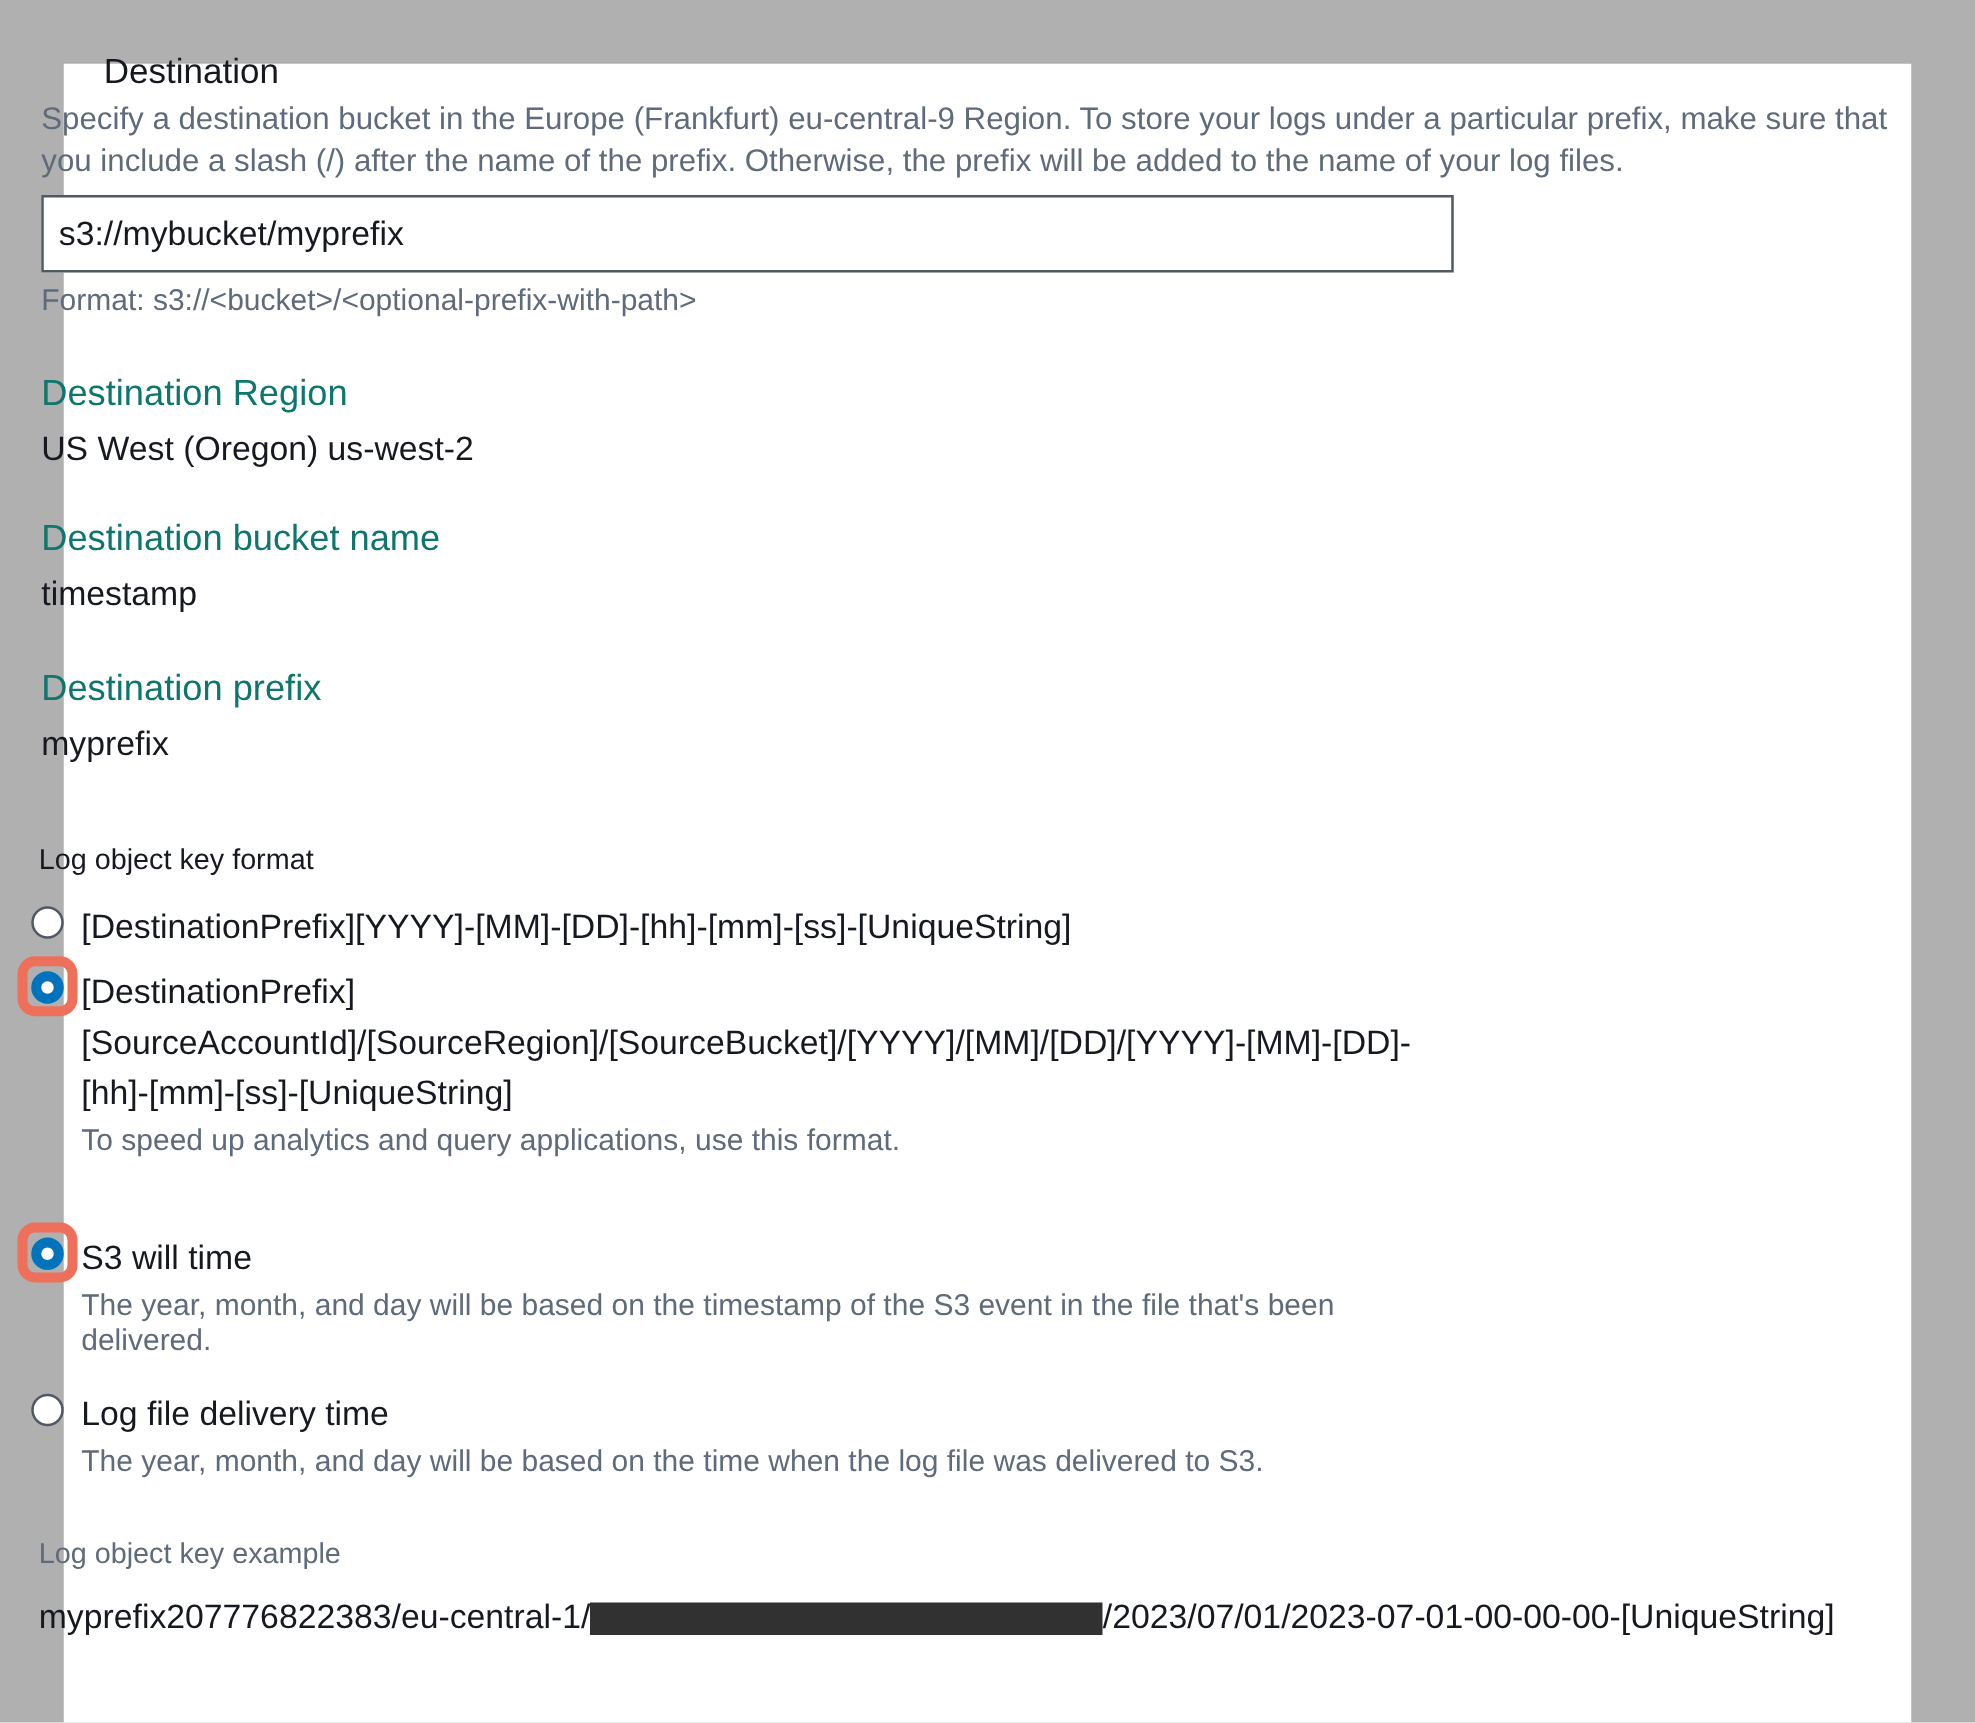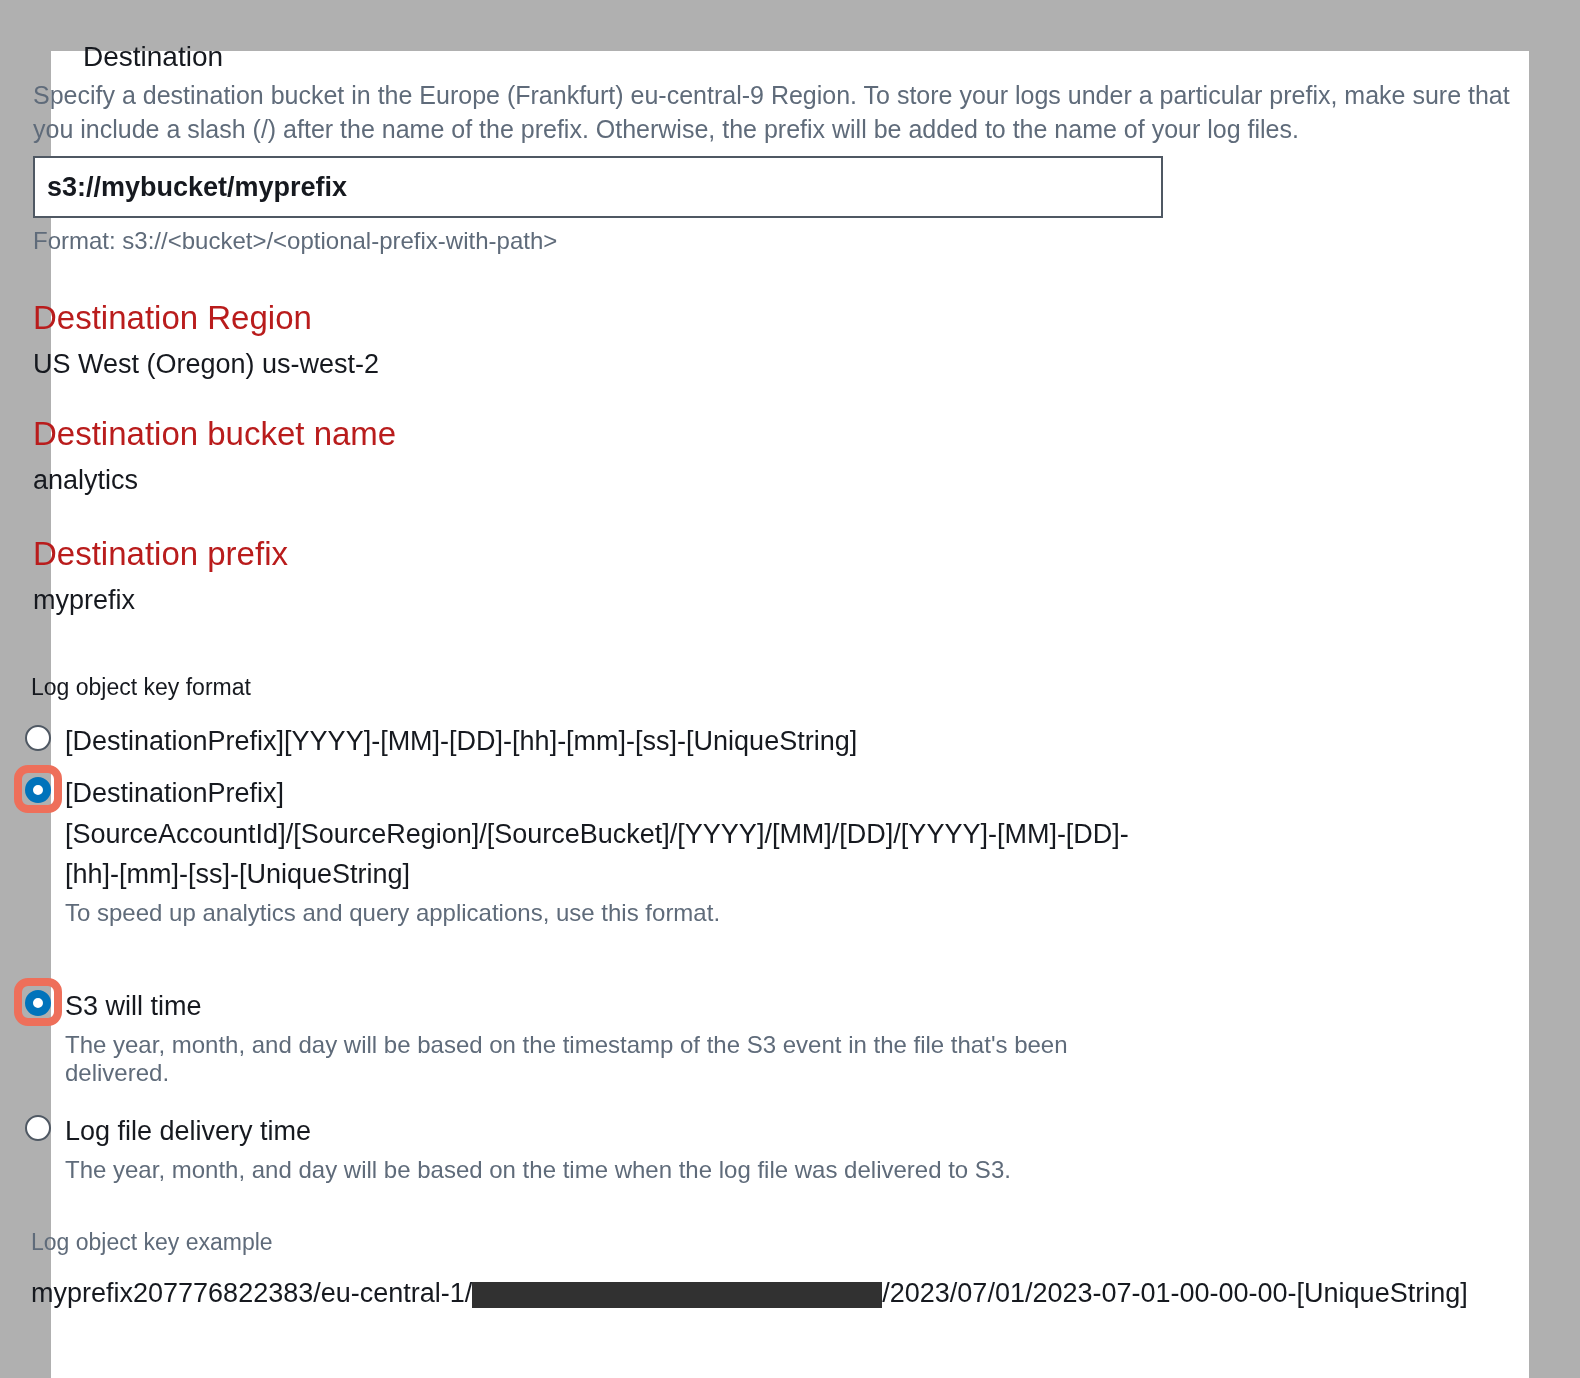--- a/index.html
+++ b/index.html
@@ -47,41 +47,40 @@
     gap: 28px;
   }
   .bucket-input {
     flex: 0 0 1130px;
     height: 62px;
     border: 2px solid #4f5863;
     background: #fff;
     font-size: 27px;
     padding: 0 12px;
     color: #16191f;
-    font-weight: bold;
   }
   .browse-btn {
     flex: 0 0 222px;
     height: 62px;
     border: 2px solid #5f6b7a;
     background: #fff;
     font-size: 25px;
     font-weight: 700;
     color: #16191f;
     cursor: pointer;
   }
   .format-hint {
     position: absolute;
     left: -18px;
     top: 176px;
     font-size: 24px;
     color: #5f6b7a;
   }
   .kv-block { position: absolute; left: -18px; }
-  .kv-label { font-size: 33px; color: #b91c1c; margin-bottom: 12px; }
+  .kv-label { font-size: 29px; color: #0f766e; margin-bottom: 12px; }
   .kv-value { font-size: 27px; color: #16191f; }
   .blk-region { top: 248px; }
   .blk-bucket { top: 364px; }
   .blk-prefix { top: 484px; }
 
   .sec-title {
     position: absolute;
     left: -20px;
     font-size: 23px;
     color: #16191f;
@@ -173,21 +172,21 @@
 
   <div class="format-hint">Format: s3://&lt;bucket&gt;/&lt;optional-prefix-with-path&gt;</div>
 
   <div class="kv-block blk-region">
     <div class="kv-label">Destination Region</div>
     <div class="kv-value">US West (Oregon) us-west-2</div>
   </div>
 
   <div class="kv-block blk-bucket">
     <div class="kv-label">Destination bucket name</div>
-    <div class="kv-value">analytics</div>
+    <div class="kv-value">timestamp</div>
   </div>
 
   <div class="kv-block blk-prefix">
     <div class="kv-label">Destination prefix</div>
     <div class="kv-value">myprefix</div>
   </div>
 
   <div class="sec-title sec-keyformat">Log object key format</div>
 
   <div class="radio-row row-fmt1">

